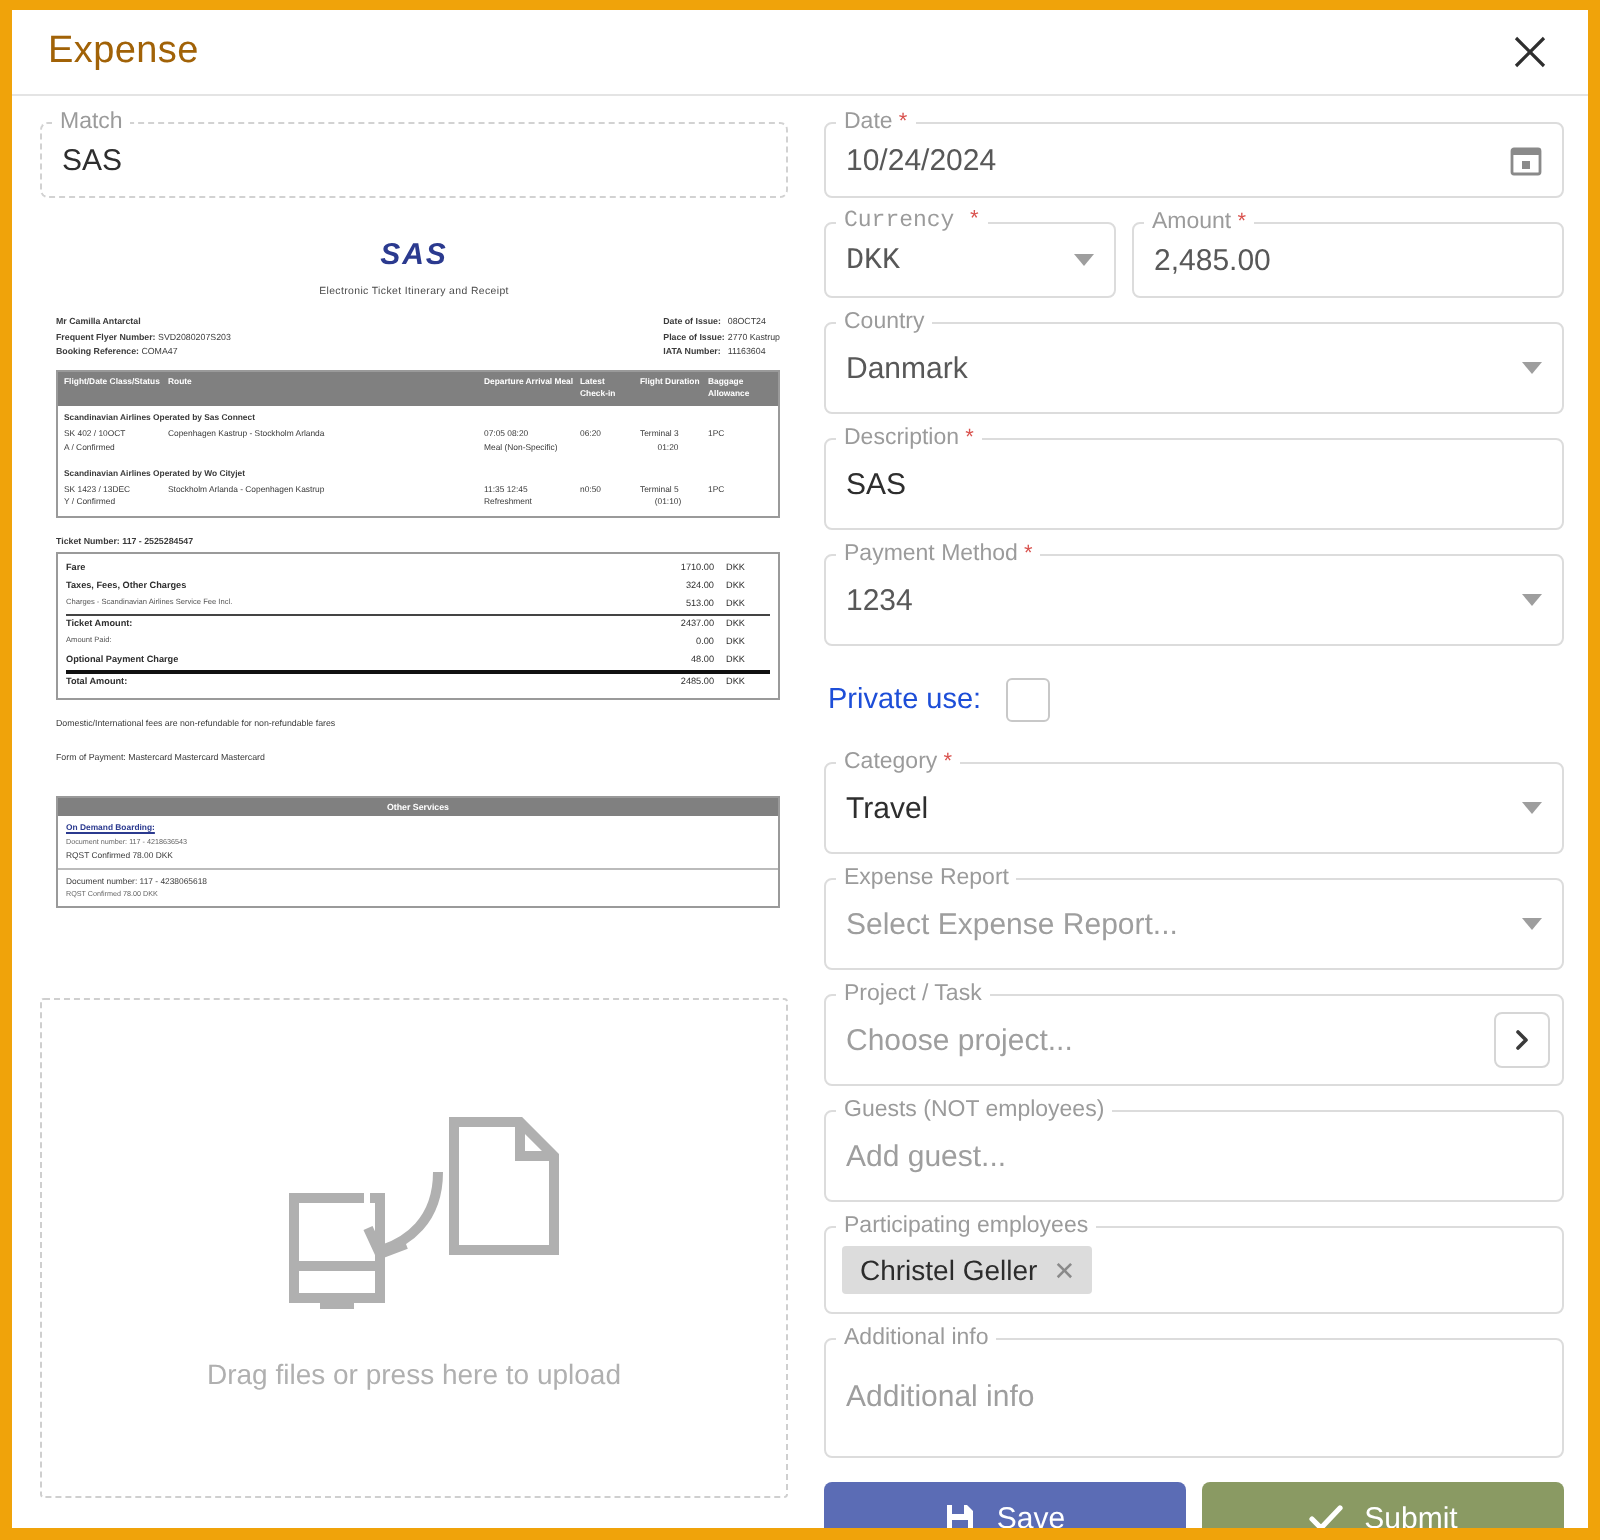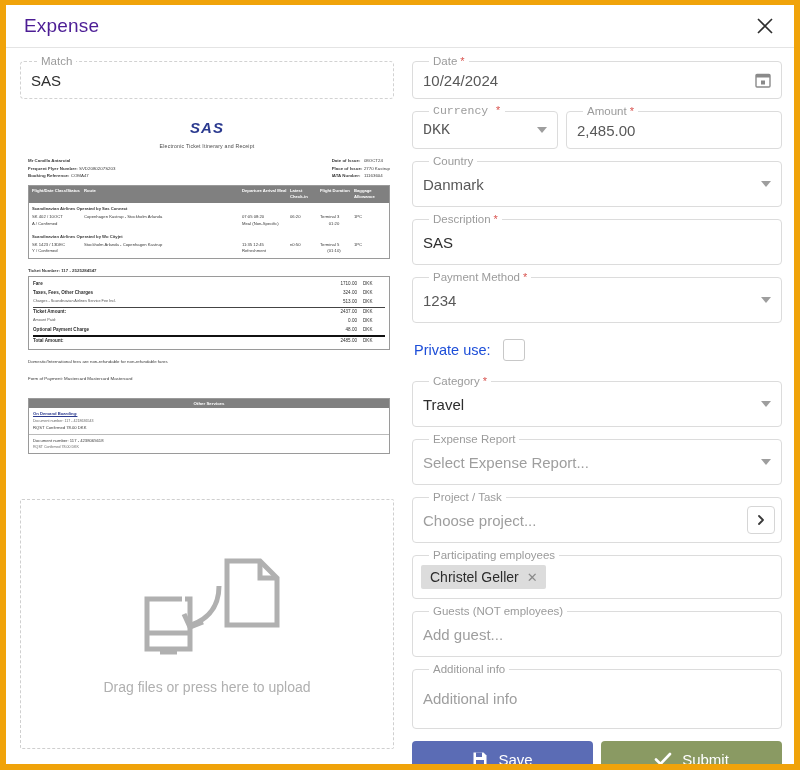--- a/index.html
+++ b/index.html
@@ -29,21 +29,21 @@
     height: 43px;
     border-bottom: 1px solid #e4e4e4;
     display: flex;
     align-items: center;
     padding: 0 14px 0 18px;
     background: #ffffff;
     flex: none;
   }
   .title {
     font-size: 19px;
-    color: #4c1d95;
+    color: #a16207;
     font-weight: 400;
     letter-spacing: .2px;
   }
   .close-btn {
     margin-left: auto;
     width: 30px; height: 30px;
     display: flex; align-items: center; justify-content: center;
     cursor: pointer;
     color: #333;
   }
@@ -75,21 +75,21 @@
     margin-bottom: 12px;
     height: 38px;
     display: flex;
     align-items: center;
     padding: 0 10px;
   }
   .field.dashed { border-style: dashed; border-color: #d2d2d2; }
   .field .legend {
     position: absolute;
     top: -8px;
-    left: 16px;
+    left: 5px;
     background: #fff;
     padding: 0 4px;
     font-size: 11.5px;
     color: #9b9b9b;
     line-height: 14px;
     white-space: nowrap;
   }
   .field .legend .req { color: #d9534f; font-size: 11px; }
   .field .value {
     font-size: 15px;
@@ -568,31 +568,31 @@
       <div class="field tall with-btn">
         <span class="legend">Project / Task</span>
         <span class="value placeholder">Choose project...</span>
         <span class="arrow-btn">
           <svg width="12" height="12" viewBox="0 0 12 12">
             <path d="M4 2 L8 6 L4 10" fill="none" stroke="#3a3a3a" stroke-width="1.8" stroke-linecap="round" stroke-linejoin="round"></path>
           </svg>
         </span>
       </div>
 
+      <div class="field tall">
+        <span class="legend">Guests (NOT employees)</span>
+        <span class="value placeholder">Add guest...</span>
+      </div>
+
       <div class="field chipbox">
         <span class="legend">Participating employees</span>
         <span class="chip">
           <span>Christel Geller</span>
           <span class="x">✕</span>
         </span>
-      </div>
-
-      <div class="field tall">
-        <span class="legend">Guests (NOT employees)</span>
-        <span class="value placeholder">Add guest...</span>
       </div>
 
       <div class="field textarea">
         <span class="legend">Additional info</span>
         <span class="value placeholder">Additional info</span>
       </div>
 
       <div class="btn-row">
         <button class="btn btn-save">
           <svg width="16" height="16" viewBox="0 0 16 16">

